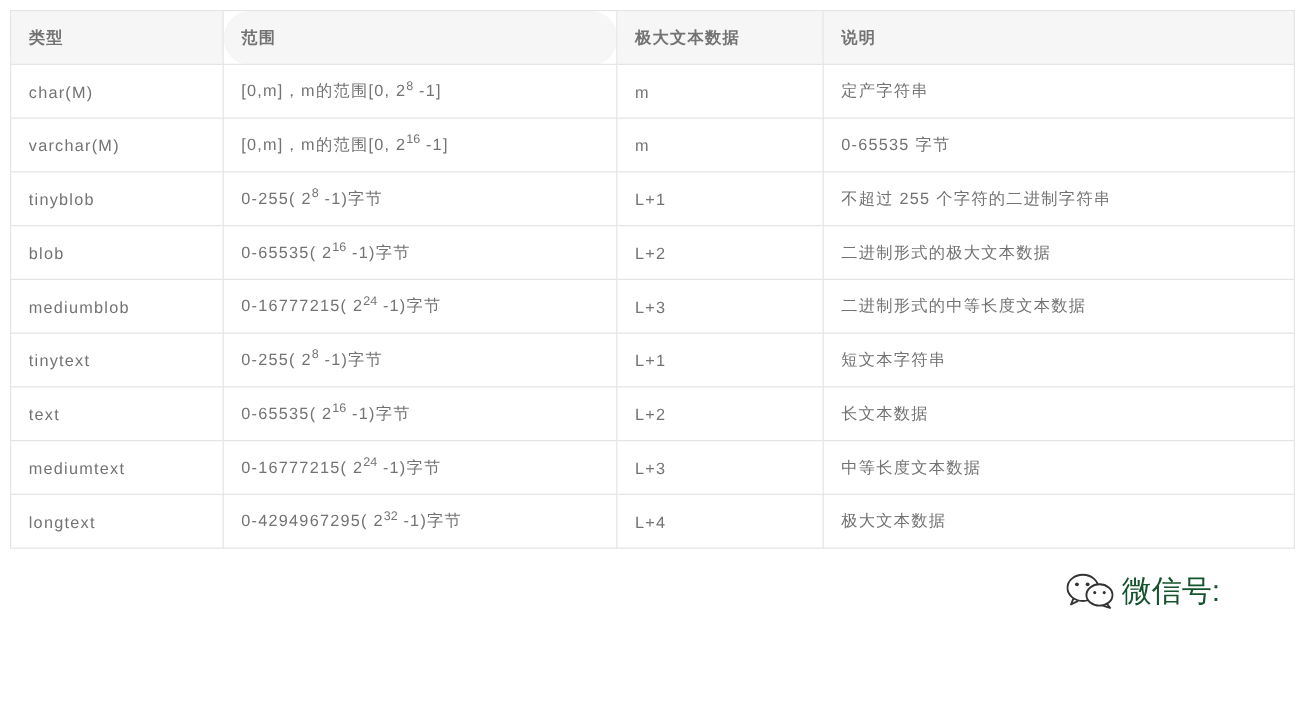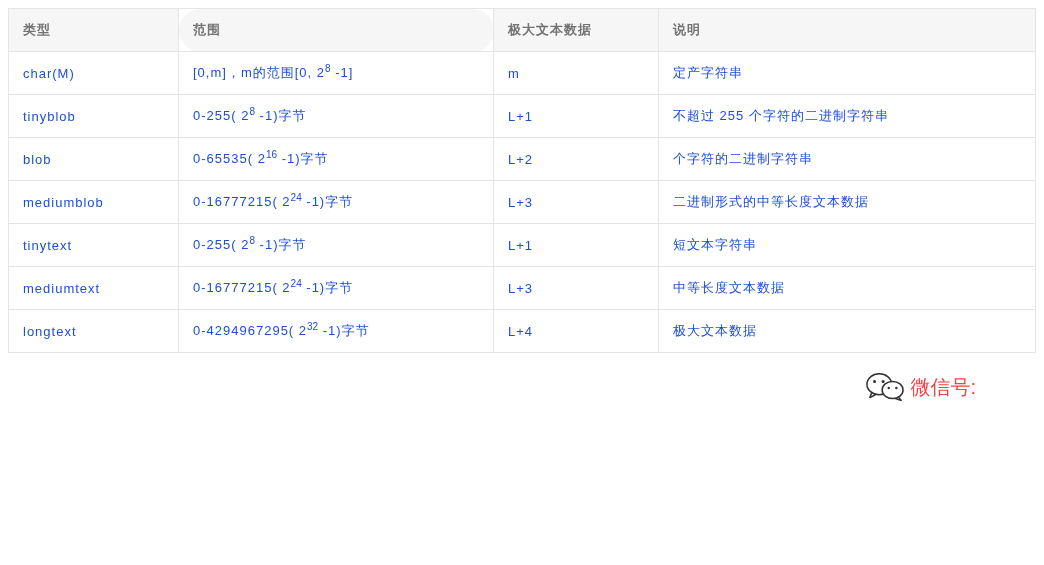--- a/index.html
+++ b/index.html
@@ -25,21 +25,21 @@
       padding: 12px 14px;
       text-align: left;
       vertical-align: middle;
     }
     th {
       background: #f6f6f6;
       font-weight: 600;
       color: #737373;
     }
     td {
-      color: #1d4ed8;
+      color: #737373;
     }
     .col-type { width: 170px; }
     .col-range { width: 315px; border-radius: 21px; }
     .col-storage { width: 165px; }
     .col-desc { width: auto; margin-top: 32px; }
     sup {
       font-size: 10px;
       vertical-align: super;
       line-height: 0;
       letter-spacing: 0;
@@ -53,22 +53,22 @@
       justify-content: flex-end;
       gap: 6px;
     }
     .wechat-icon {
       width: 38px;
       height: 32px;
       display: inline-block;
       vertical-align: middle;
     }
     .footer-text {
-      font-size: 20px;
-      color: #ef4444;
+      font-size: 24px;
+      color: #14532d;
       font-family: "Microsoft YaHei", sans-serif;
       display: flex;
       align-items: baseline;
       gap: 2px;
     }
     .footer-label {
       font-weight: 400;
     }
     .footer-value {
       letter-spacing: 0.5px;
@@ -88,42 +88,54 @@
     </tr>
   </thead>
   <tbody id="table-body">
   <tr>
         <td>char(M)</td>
         <td><span>[0,m]，m的范围[0, 2</span><sup>8</sup><span> -1]</span></td>
         <td>m</td>
         <td>定产字符串</td>
       </tr>
       <tr>
+        <td>varchar(M)</td>
+        <td><span>[0,m]，m的范围[0, 2</span><sup>16</sup><span> -1]</span></td>
+        <td>m</td>
+        <td>0-65535 字节</td>
+      </tr>
+      <tr>
         <td>tinyblob</td>
         <td><span>0-255( 2</span><sup>8</sup><span> -1)字节</span></td>
         <td>L+1</td>
         <td>不超过 255 个字符的二进制字符串</td>
       </tr>
       <tr>
         <td>blob</td>
         <td><span>0-65535( 2</span><sup>16</sup><span> -1)字节</span></td>
         <td>L+2</td>
-        <td>个字符的二进制字符串</td>
+        <td>二进制形式的极大文本数据</td>
       </tr>
       <tr>
         <td>mediumblob</td>
         <td><span>0-16777215( 2</span><sup>24</sup><span> -1)字节</span></td>
         <td>L+3</td>
         <td>二进制形式的中等长度文本数据</td>
       </tr>
       <tr>
         <td>tinytext</td>
         <td><span>0-255( 2</span><sup>8</sup><span> -1)字节</span></td>
         <td>L+1</td>
         <td>短文本字符串</td>
+      </tr>
+      <tr>
+        <td>text</td>
+        <td><span>0-65535( 2</span><sup>16</sup><span> -1)字节</span></td>
+        <td>L+2</td>
+        <td>长文本数据</td>
       </tr>
       <tr>
         <td>mediumtext</td>
         <td><span>0-16777215( 2</span><sup>24</sup><span> -1)字节</span></td>
         <td>L+3</td>
         <td>中等长度文本数据</td>
       </tr>
       <tr>
         <td>longtext</td>
         <td><span>0-4294967295( 2</span><sup>32</sup><span> -1)字节</span></td>

